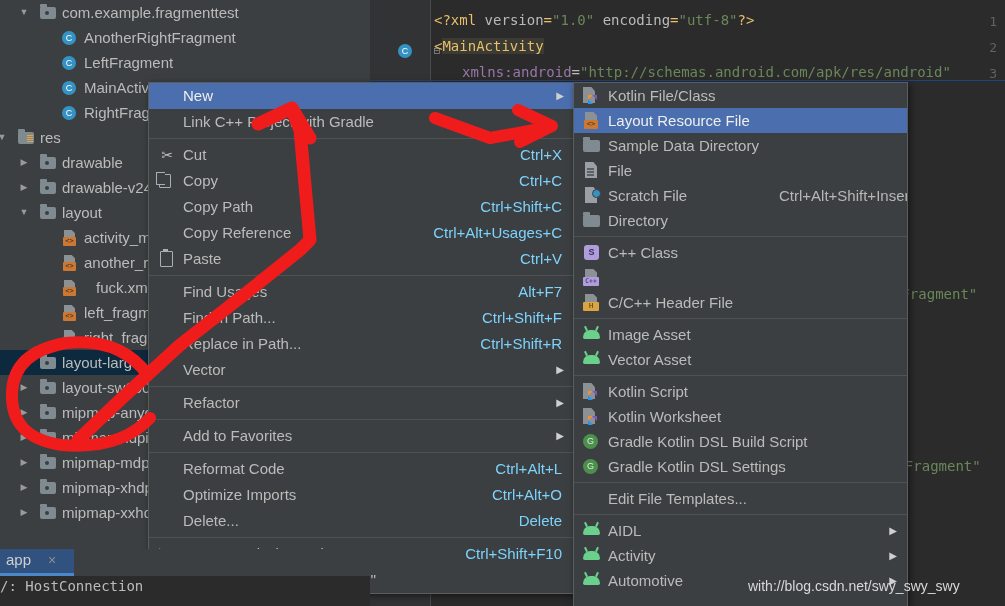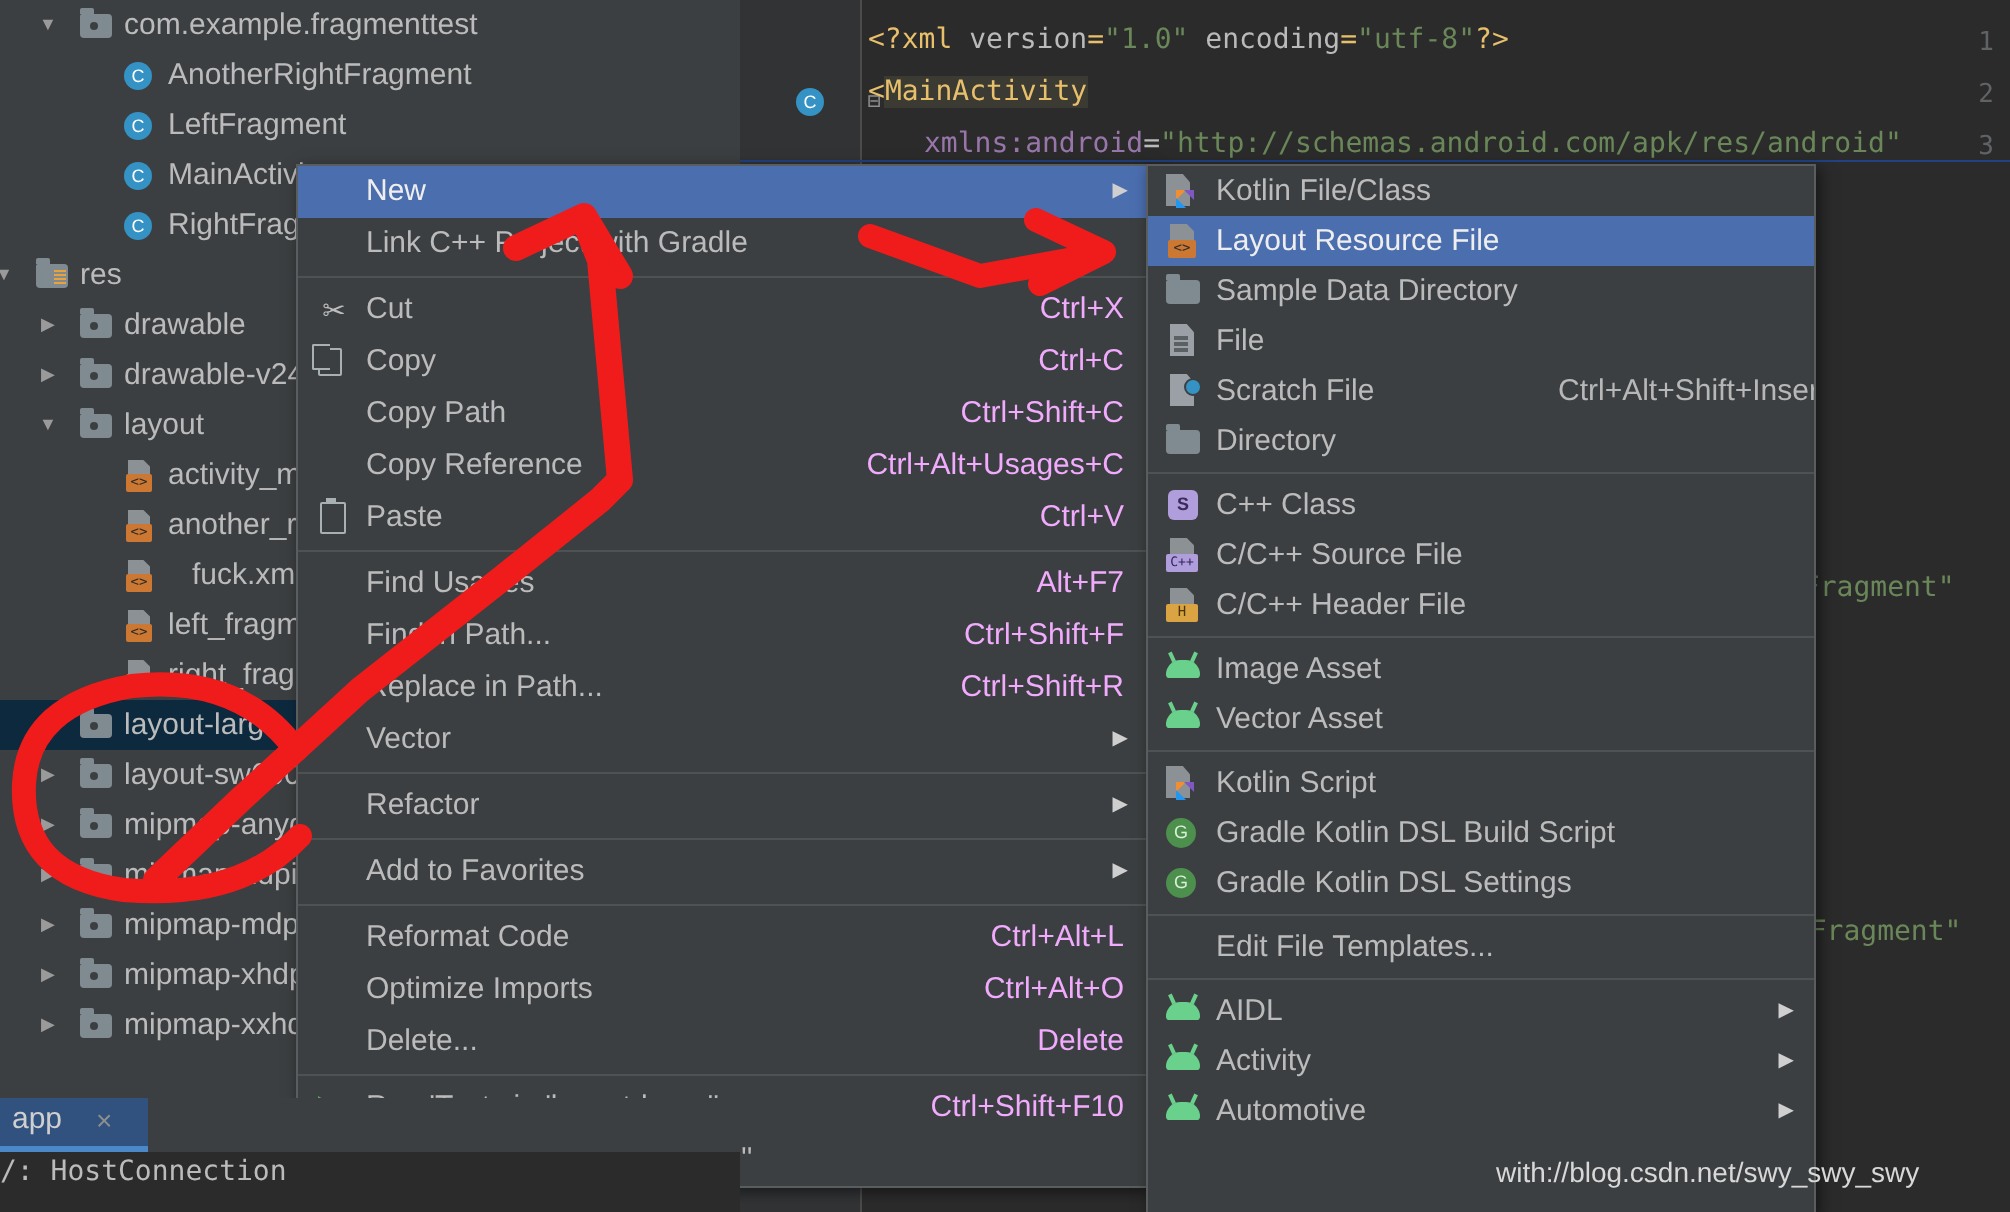--- a/index.html
+++ b/index.html
@@ -109,21 +109,21 @@
     background:#3c3f41;border:1px solid #5a5d5e;
     box-shadow:2px 2px 7px rgba(0,0,0,.5);
     overflow:hidden;
   }
   .mi{
     position:relative;height:26px;line-height:26px;white-space:nowrap;
     color:#bbbbbb;font-size:15px;
   }
   .mi.hi{background:#4b6eaf;color:#eeeeee;}
   .mi .lbl{position:absolute;left:34px;top:0;}
-  .mi .acc{position:absolute;right:12px;top:0;color:#f0abfc;}
+  .mi .acc{position:absolute;right:12px;top:0;color:#7dd3fc;}
   .mi .arrow{
     position:absolute;right:10px;top:0;font-size:10px;color:#cfcfcf;
   }
   .mi .mic{position:absolute;left:10px;top:5px;width:16px;height:16px;}
   .sep{height:1px;background:#4f5253;margin:3px 0;}
 
   
   .ic-scissors{color:#bdbdbd;font-size:14px;line-height:16px;text-align:center;}
   .ic-copy{position:absolute;left:10px;top:6px;width:10px;height:12px;border:1.5px solid #a9b0b4;border-radius:1px;}
   .ic-copy:after{content:"";position:absolute;left:-4px;top:-3px;width:8px;height:11px;border:1.5px solid #a9b0b4;border-right:none;border-radius:1px 0 0 1px;background:#3c3f41;}
@@ -478,21 +478,20 @@
         <span class="ic-cpp">
           <span class="sq">S</span>
         </span>
         <span class="lbl">C++ Class</span>
       </div>
       <div class="si">
         <span class="ic-csrc">
           <span class="sheet"></span>
           <span class="badge">C++</span>
         </span>
-        <span class="lbl">C/C++ Source File</span>
       </div>
       <div class="si">
         <span class="ic-csrc">
           <span class="sheet"></span>
           <span class="badge h">H</span>
         </span>
         <span class="lbl">C/C++ Header File</span>
       </div>
       <div class="sep"></div>
       <div class="si">
@@ -505,20 +504,29 @@
       </div>
       <div class="sep"></div>
       <div class="si">
         <span class="ic-kt">
           <span class="pg"></span>
           <span class="k1"></span>
           <span class="k2"></span>
           <span class="k3"></span>
         </span>
         <span class="lbl">Kotlin Script</span>
+      </div>
+      <div class="si">
+        <span class="ic-kt">
+          <span class="pg"></span>
+          <span class="k1"></span>
+          <span class="k2"></span>
+          <span class="k3"></span>
+        </span>
+        <span class="lbl">Kotlin Worksheet</span>
       </div>
       <div class="si">
         <span class="ic-gradle">G</span>
         <span class="lbl">Gradle Kotlin DSL Build Script</span>
       </div>
       <div class="si">
         <span class="ic-gradle">G</span>
         <span class="lbl">Gradle Kotlin DSL Settings</span>
       </div>
       <div class="sep"></div>

